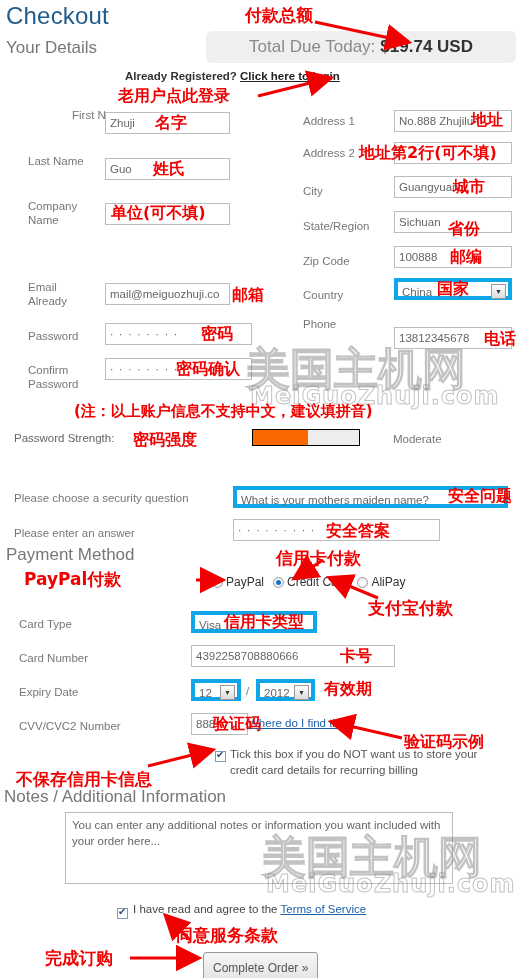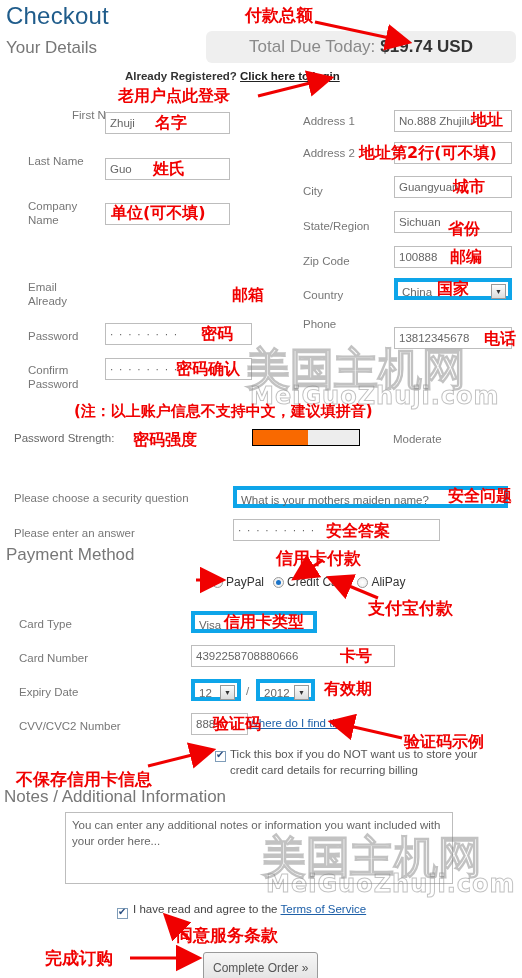--- a/index.html
+++ b/index.html
@@ -127,20 +127,21 @@
   <div class="lbl" style="left:28px; top:108px; width:60px;margin-left:44px;">First Name</div>
   <div class="fld" style="left:105px; top:112px; width:125px;">Zhuji</div>
 
   <div class="lbl" style="left:28px; top:154px; width:60px;">Last Name</div>
   <div class="fld" style="left:105px; top:158px; width:125px;">Guo</div>
 
   <div class="lbl" style="left:28px; top:199px; width:62px;">Company Name</div>
   <div class="fld" style="left:105px; top:203px; width:125px;"></div>
 
   <div class="lbl" style="left:28px; top:280px; width:60px;">Email Already</div>
+  <div class="fld" style="left:105px; top:283px; width:125px;">mail@meiguozhuji.co</div>
 
   <div class="lbl" style="left:28px; top:329px;">Password</div>
   <div class="fld dots" style="left:105px; top:323px; width:147px;">· · · · · · · ·</div>
 
   <div class="lbl" style="left:28px; top:363px; width:60px;">Confirm Password</div>
   <div class="fld dots" style="left:105px; top:358px; width:147px;">· · · · · · · ·</div>
 
   <div class="lbl" style="left:303px; top:114px;">Address 1</div>
   <div class="fld" style="left:394px; top:110px; width:118px;">No.888 Zhujilu</div>
 
@@ -271,20 +272,21 @@
   <div class="ann" style="left:359px; top:143px; font-size:16px;">地址第2行(可不填)</div>
   <div class="ann" style="left:453px; top:177px; font-size:16px;">城市</div>
   <div class="ann" style="left:448px; top:212px; font-size:16px;margin-top:7px;">省份</div>
   <div class="ann" style="left:450px; top:247px; font-size:16px;">邮编</div>
   <div class="ann" style="left:437px; top:279px; font-size:16px;">国家</div>
   <div class="ann" style="left:484px; top:329px; font-size:16px;">电话</div>
 
   <div class="ann" style="left:448px; top:486px; font-size:16px;">安全问题</div>
   <div class="ann" style="left:326px; top:521px; font-size:16px;">安全答案</div>
 
+  <div class="ann" style="left:24px; top:568px; font-size:17px;">PayPal付款</div>
   <div class="ann" style="left:276px; top:547px; font-size:17px;">信用卡付款</div>
   <div class="ann" style="left:368px; top:597px; font-size:17px;">支付宝付款</div>
 
   <div class="ann" style="left:224px; top:612px; font-size:16px;">信用卡类型</div>
   <div class="ann" style="left:340px; top:646px; font-size:16px;">卡号</div>
   <div class="ann" style="left:324px; top:679px; font-size:16px;">有效期</div>
   <div class="ann" style="left:213px; top:714px; font-size:16px;">验证码</div>
   <div class="ann" style="left:404px; top:732px; font-size:16px;">验证码示例</div>
   <div class="ann" style="left:16px; top:768px; font-size:17px;">不保存信用卡信息</div>
 

